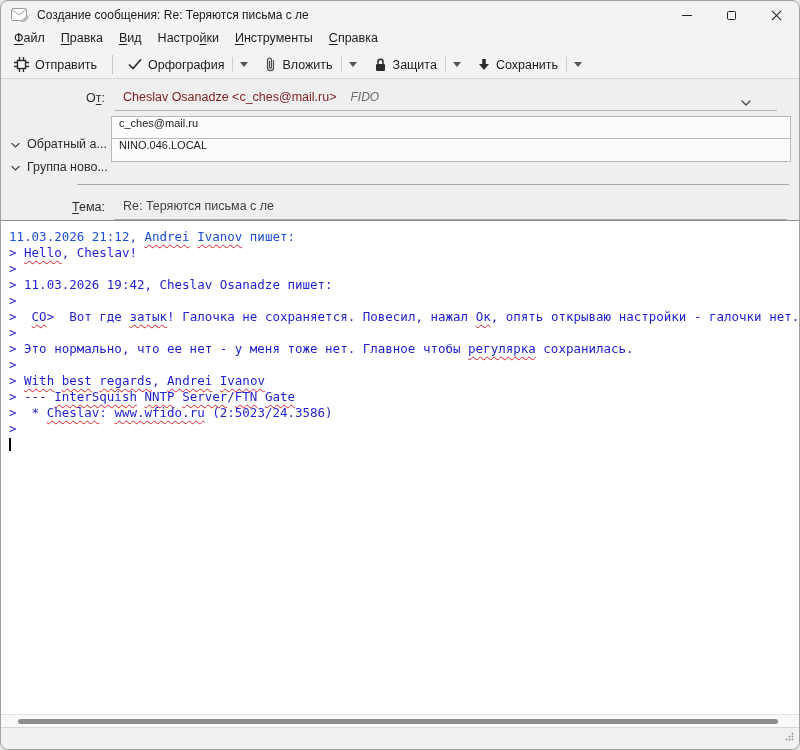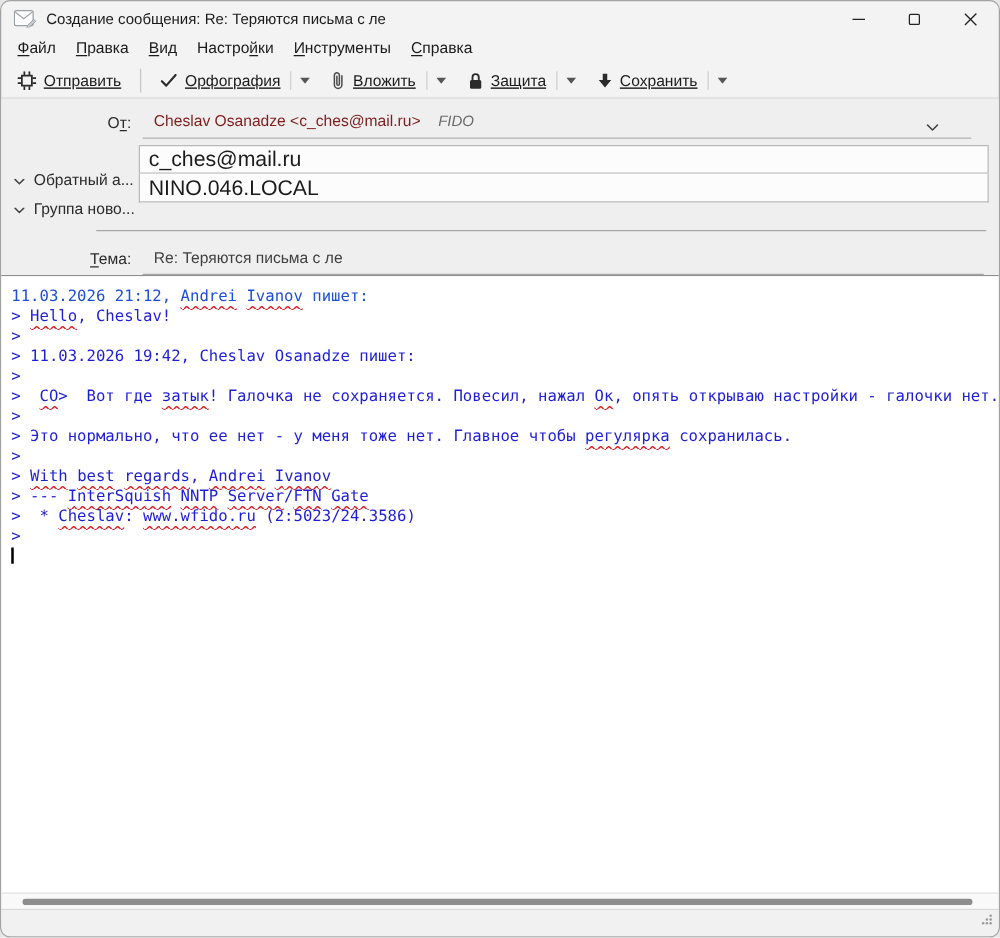--- a/index.html
+++ b/index.html
@@ -18,21 +18,21 @@
   .glyph-close { position:relative; width:11px; height:11px; }
   .glyph-close::before,.glyph-close::after { content:""; position:absolute; left:5px; top:-1px; width:1.2px; height:13px; background:#222; }
   .glyph-close::before { transform:rotate(45deg); } .glyph-close::after { transform:rotate(-45deg); }
 
   
   .menubar { height:22px; display:flex; align-items:flex-start; padding-left:5px; flex:0 0 auto; }
   .menu-item { font-size:12.5px; color:#1b1b1b; padding:2px 8px; white-space:nowrap; }
   .menu-item u { text-decoration:underline; text-underline-offset:2px; }
 
   
-  .toolbar { height:28px; display:flex; align-items:center; padding:0 4px; border-bottom:1px solid #d6d6d6; flex:0 0 auto;text-decoration:underline; }
+  .toolbar { height:28px; display:flex; align-items:center; padding:0 4px; border-bottom:1px solid #d6d6d6; flex:0 0 auto; }
   .tb-group { display:flex; align-items:center; margin:0 2px; }
   .tb-btn { display:flex; align-items:center; gap:6px; padding:3px 7px; font-size:12.5px; color:#1b1b1b;
             background:none; border:none; font-family:inherit; white-space:nowrap; }
   .tb-arrow { display:flex; align-items:center; padding:4px 6px; background:none; border:none; }
   .tb-arrow svg { display:block; }
   .dd-sep { width:1px; height:15px; background:#cfcfcf; margin:0 1px; }
   .tb-sep { width:1px; height:19px; background:#c6c6c6; margin:0 6px; }
 
   
   .msg-header { background:#efefef; padding-top:5px; border-bottom:1px solid #8e8e8e; flex:0 0 auto; }
@@ -44,21 +44,21 @@
                      height:100%; margin-right:22px; position:relative; padding-left:9px; }
   .from-value { font-size:12.5px; color:#7f1d1d; white-space:nowrap; }
   .identity-tag { font-size:12px; font-style:italic; color:#6b6b6b; margin-left:14px; }
   .from-chevron { position:absolute; right:26px; top:8px; }
   .addr-row { height:23px; margin-top:5px; display:flex; align-items:stretch; }
   .addr-row + .addr-row { margin-top:0; }
   .addr-row + .addr-row .addr-input { border-top:none; }
   .addr-btn { width:110px; flex:0 0 auto; display:flex; align-items:center; gap:7px; padding-left:10px;
               font-size:12.5px; color:#2b2b2b; background:none; border:none; font-family:inherit; white-space:nowrap;margin-top:28px; }
   .addr-input { flex:1; margin-right:8px; background:#fcfcfc; border:1px solid #b9b9b9;
-                font-size:17px; color:#1b1b1b; display:flex; align-items:flex-end; padding-left:7px; white-space:nowrap; }
+                font-size:11px; color:#1b1b1b; display:flex; align-items:flex-start; padding-left:7px; white-space:nowrap; }
   .addr-empty-row { height:23px; margin-left:76px; margin-right:10px; border-bottom:1px solid #a8a8a8; }
   .subject-row { height:27px; margin-top:8px; }
   .subject-wrap { flex:1; height:100%; display:flex; align-items:center; border-bottom:1px solid #a8a8a8;
                   margin-right:12px; padding-left:9px; }
   .subject-value { font-size:12.5px; color:#404040; white-space:nowrap; }
 
   
   .msg-body { flex:1 1 auto; background:#ffffff; overflow:hidden; padding:8px 0 0 8px;
               font-family:"DejaVu Sans Mono","Liberation Mono",monospace; font-size:12.5px; line-height:16px; }
   .body-line { height:16px; white-space:pre; }

